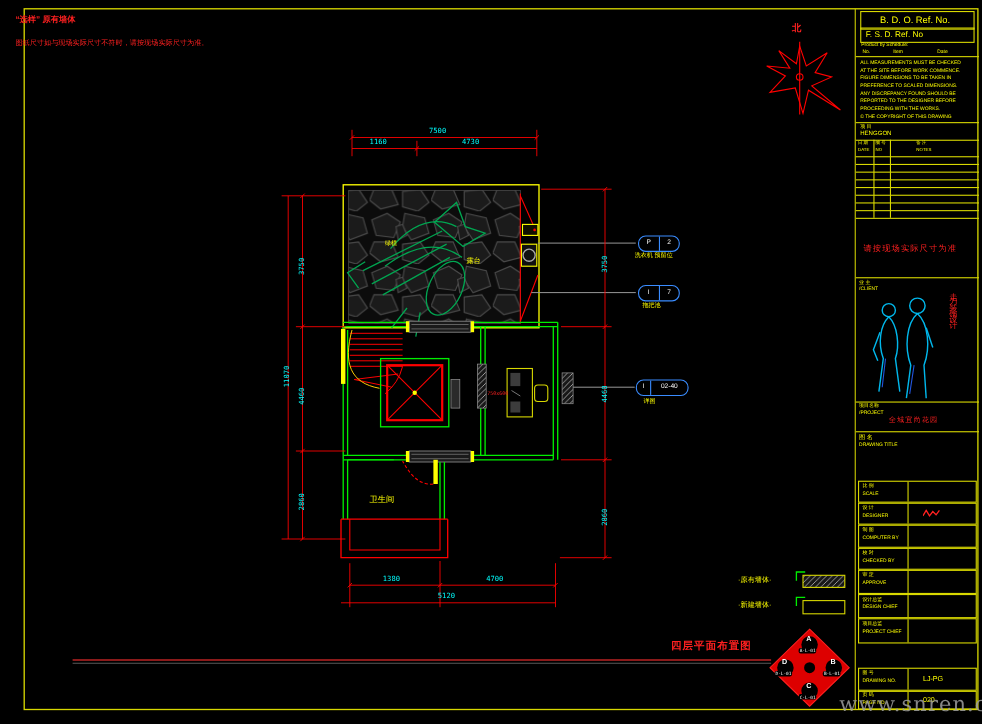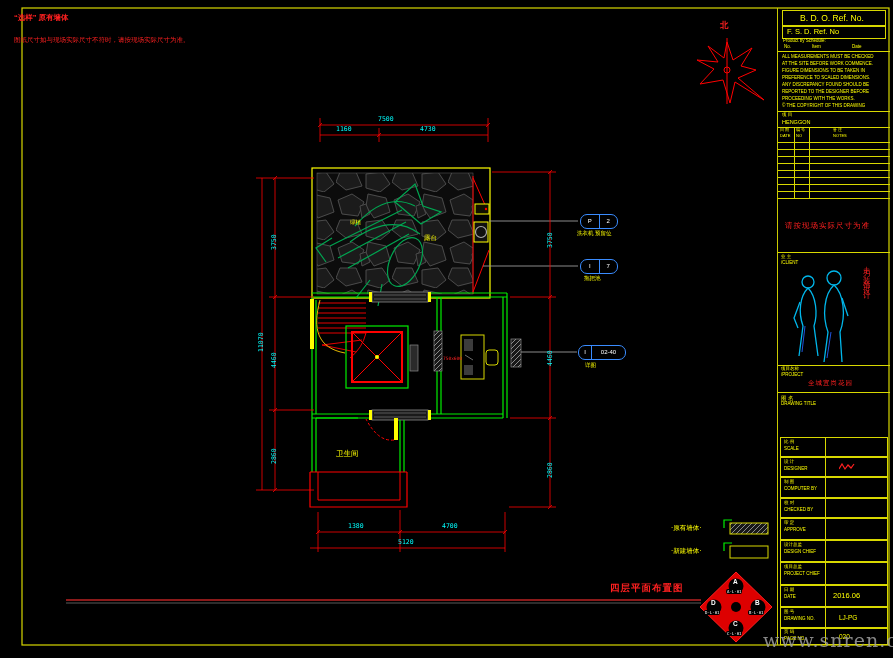--- a/index.html
+++ b/index.html
@@ -233,21 +233,21 @@
   <span class="t rd fs7" style="left:14px;top:14px;font-weight:bold;">“选样” 原有墙体</span>
   <span class="t rd fs6" style="left:14px;top:36px;">图纸尺寸如与现场实际尺寸不符时，请按现场实际尺寸为准。</span>
 
   <span class="t rd fs8" style="left:720px;top:21px;font-weight:bold;">北</span>
 
   <span class="t yl fs5" style="left:350px;top:219px;">绿植</span>
   <span class="t yl fs6" style="left:424px;top:234px;">露台</span>
   <span class="t yl fs7" style="left:336px;top:450px;">卫生间</span>
   <span class="t rd fs4 mono" style="left:443px;top:357px;">750x600</span>
 
-  <span class="t cy fs6 mono" style="left:378px;top:116px;">7500</span>
+  <span class="t cy fs6 mono" style="left:390px;top:116px;">7500</span>
   <span class="t cy fs6 mono" style="left:336px;top:126px;">1160</span>
   <span class="t cy fs6 mono" style="left:420px;top:126px;">4730</span>
   <span class="t cy fs6 mono rot" style="left:258px;top:352px;">11070</span>
   <span class="t cy fs6 mono rot" style="left:271px;top:250px;">3750</span>
   <span class="t cy fs6 mono rot" style="left:271px;top:368px;">4460</span>
   <span class="t cy fs6 mono rot" style="left:271px;top:464px;">2860</span>
   <span class="t cy fs6 mono rot" style="left:547px;top:248px;">3750</span>
   <span class="t cy fs6 mono rot" style="left:547px;top:366px;">4460</span>
   <span class="t cy fs6 mono rot" style="left:547px;top:478px;">2860</span>
   <span class="t cy fs6 mono" style="left:348px;top:523px;">1380</span>
@@ -399,26 +399,20 @@
     <div class="cell" style="left:2px;top:532px;width:106px;height:20px;">
       <span class="t yl fs4" style="left:3px;top:2px;">设计总监</span>
       <span class="t yl fs4" style="left:3px;top:9px;">DESIGN CHIEF</span>
       <div class="vline" style="left:44px;top:0;height:20px;"></div>
     </div>
     <div class="cell" style="left:2px;top:554px;width:106px;height:21px;">
       <span class="t yl fs4" style="left:3px;top:2px;">项目总监</span>
       <span class="t yl fs4" style="left:3px;top:9px;">PROJECT CHIEF</span>
       <div class="vline" style="left:44px;top:0;height:21px;"></div>
     </div>
-    <div class="cell" style="left:2px;top:577px;width:106px;height:20px;">
-      <span class="t yl fs4" style="left:3px;top:2px;">日 期</span>
-      <span class="t yl fs4" style="left:3px;top:9px;">DATE</span>
-      <div class="vline" style="left:44px;top:0;height:20px;"></div>
-      <span class="t yl fs7" style="left:52px;top:6px;">2016.06</span>
-    </div>
     <div class="cell" style="left:2px;top:599px;width:106px;height:19px;">
       <span class="t yl fs4" style="left:3px;top:2px;">图 号</span>
       <span class="t yl fs4" style="left:3px;top:9px;">DRAWING NO.</span>
       <div class="vline" style="left:44px;top:0;height:19px;"></div>
       <span class="t yl fs6" style="left:58px;top:6px;">LJ-PG</span>
     </div>
     <div class="cell" style="left:2px;top:620px;width:106px;height:15px;">
       <span class="t yl fs4" style="left:3px;top:1px;">页 码</span>
       <span class="t yl fs4" style="left:3px;top:8px;">PAGE NO.</span>
       <div class="vline" style="left:44px;top:0;height:15px;"></div>

